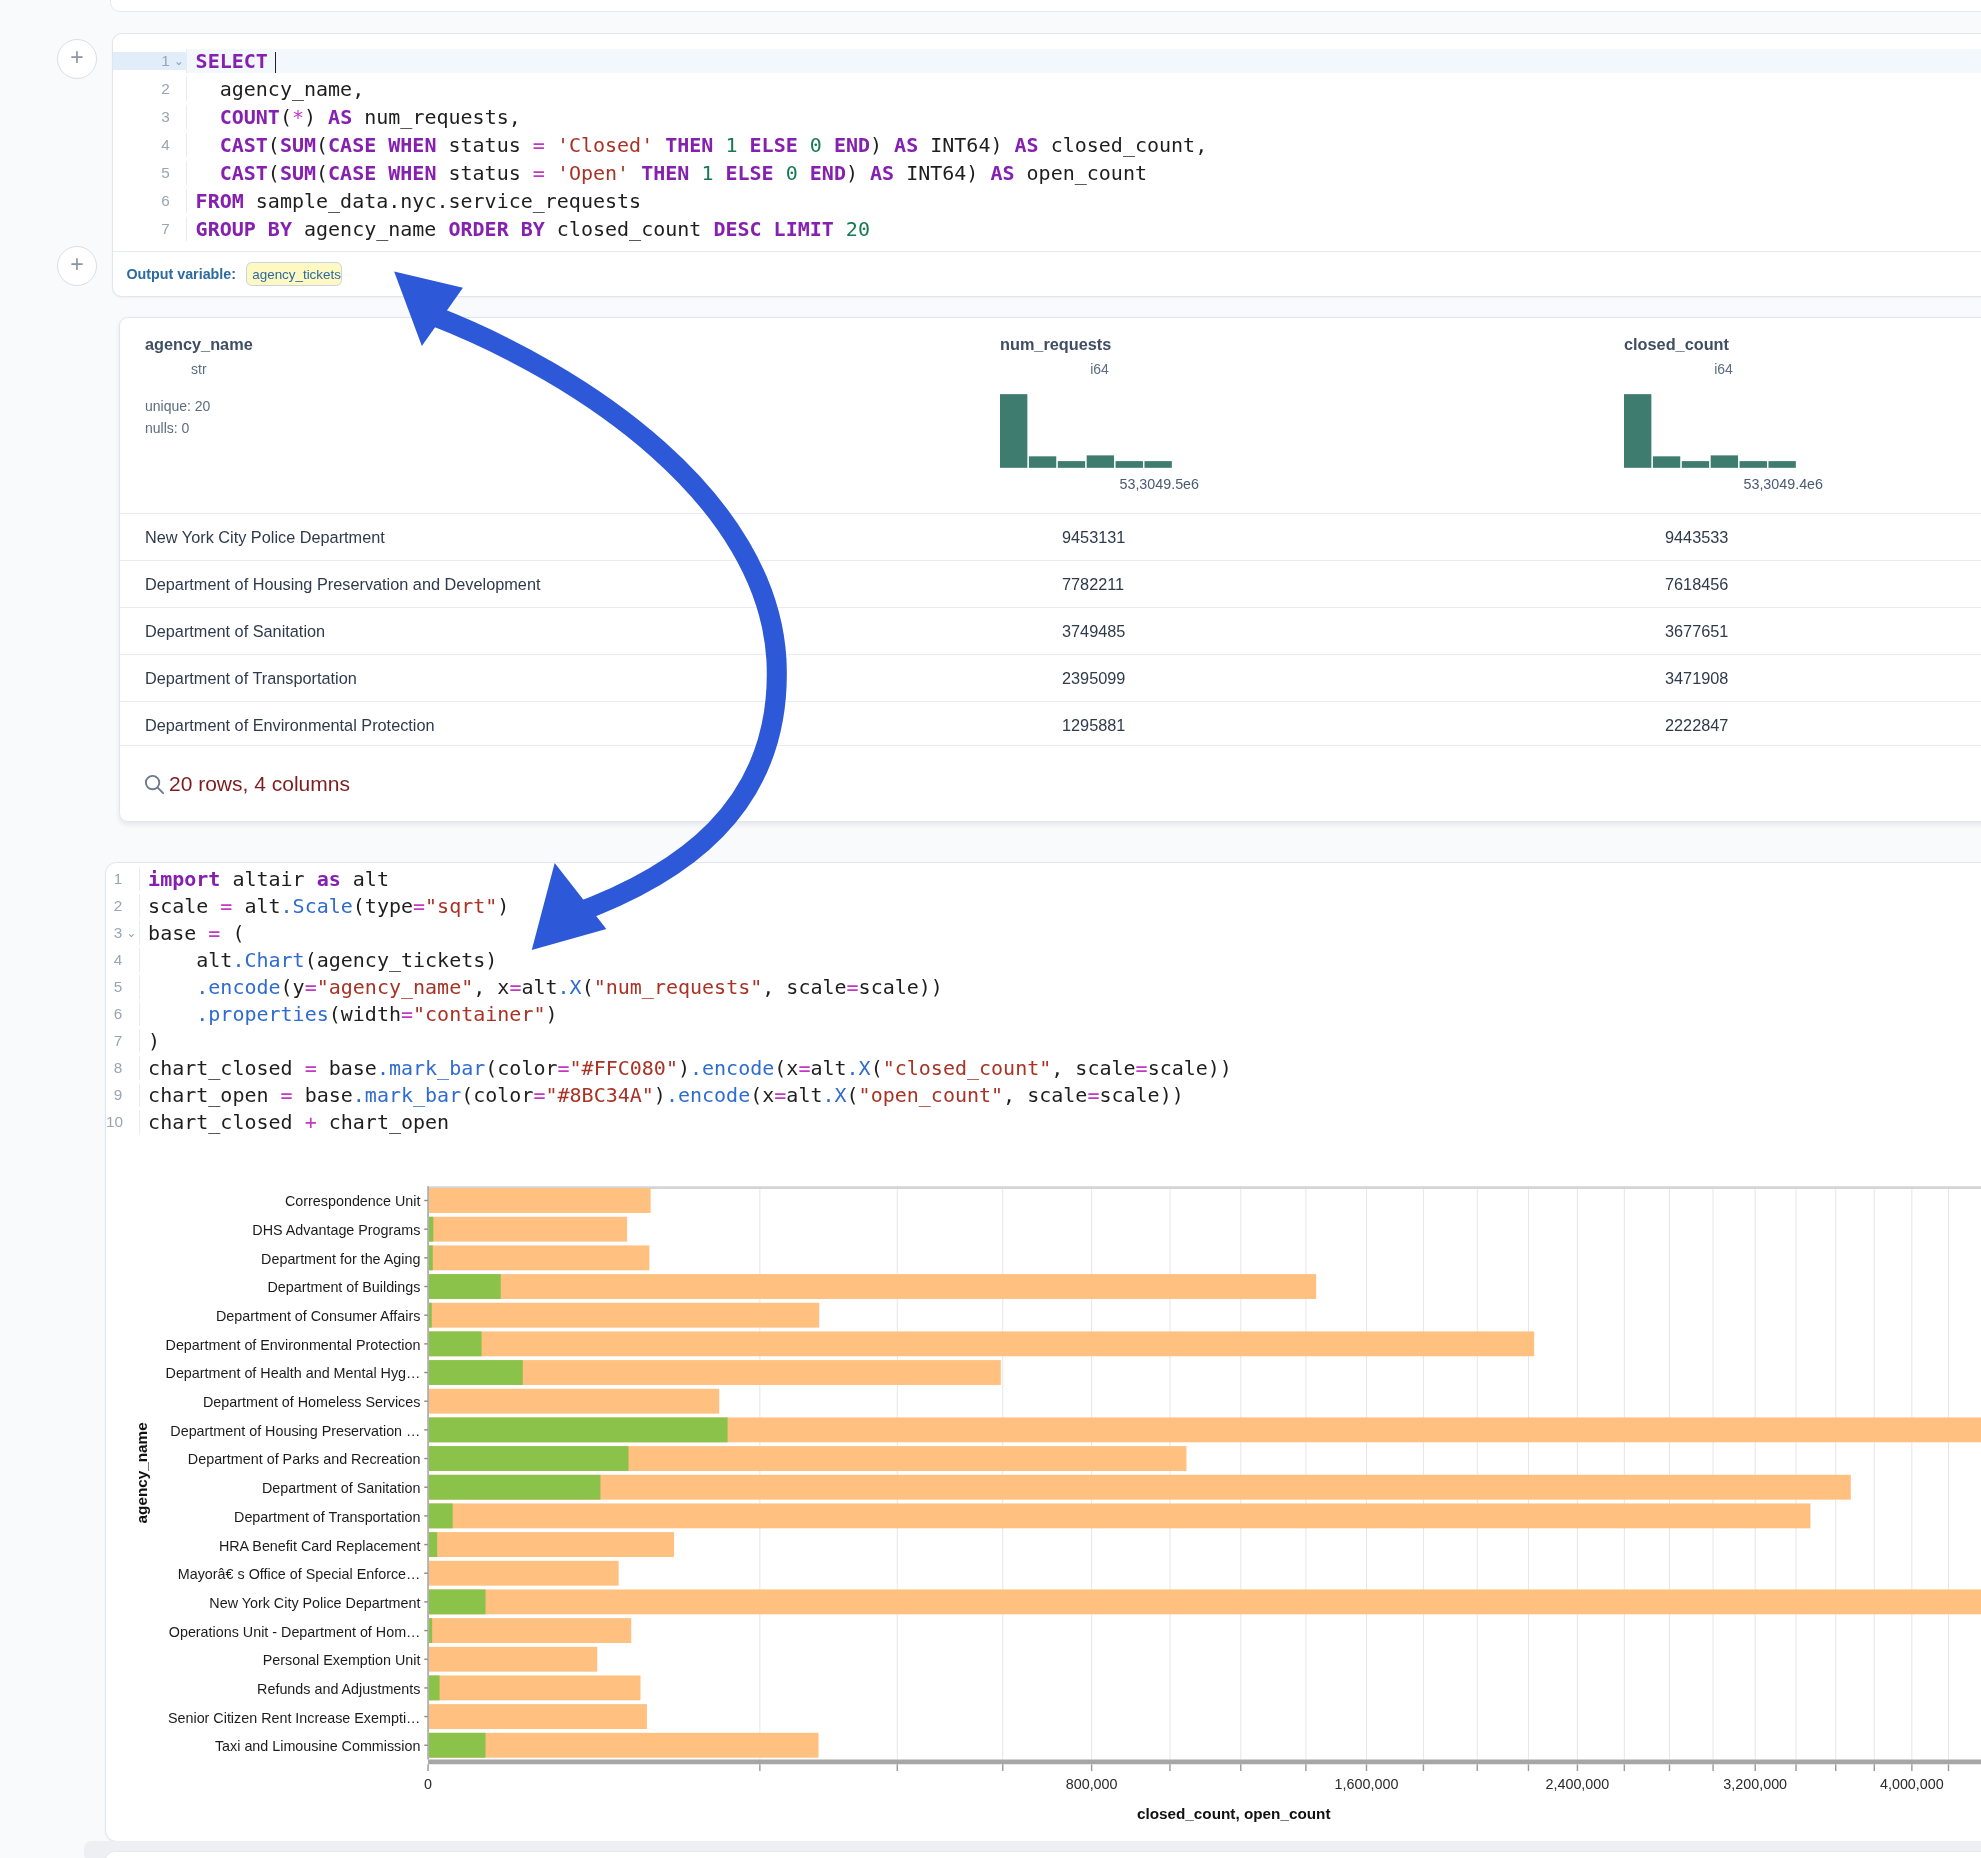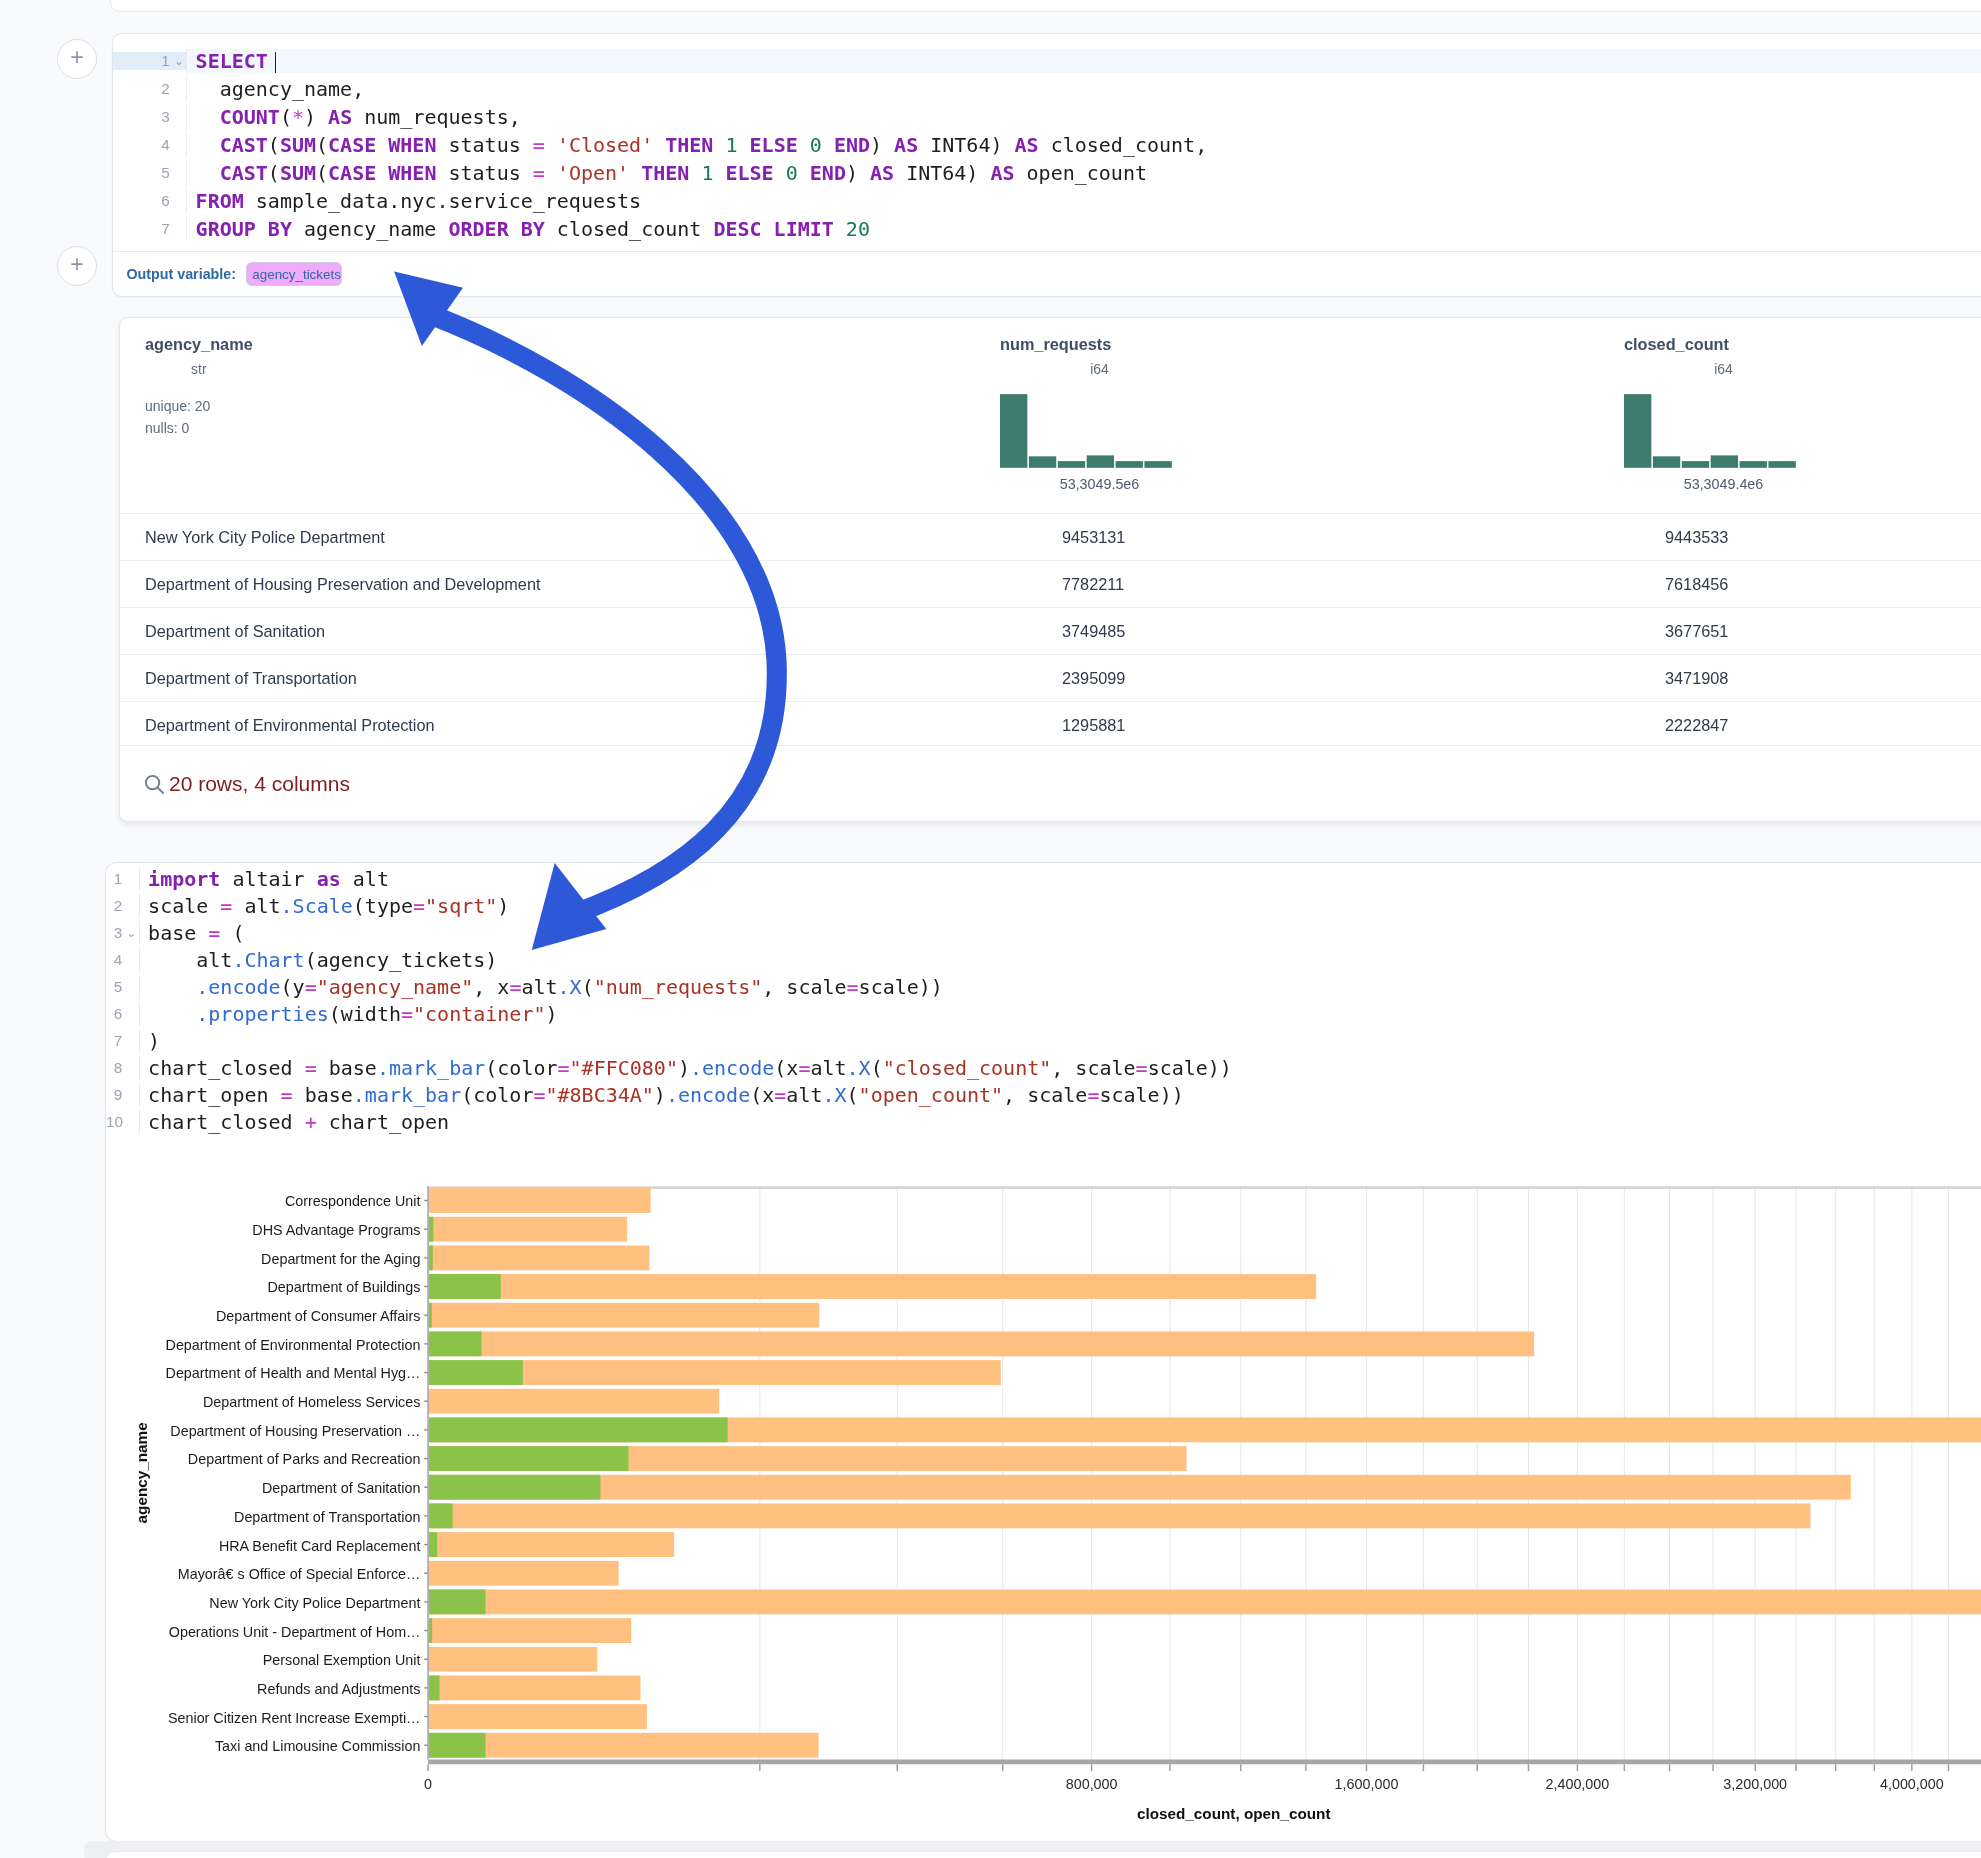--- a/index.html
+++ b/index.html
@@ -45,31 +45,31 @@
   .tk-n{color:#157a52;}
   .tk-f{color:#2f6bd0;}
   .tk-o{color:#c238c2;}
   .tk-d{color:#1e1e1e;}
   .caret{display:inline-block;width:1.9px;height:21px;background:#222;margin-left:6.7px;vertical-align:middle;}
   
   .output-row{position:absolute;left:0;right:0;bottom:0;height:45px;border-top:1px solid #e6eaf0;
               display:flex;align-items:center;padding-left:13.4px;box-sizing:border-box;}
   .output-label{font-size:14.3px;font-weight:bold;color:#2c6aa0;}
   .output-pill{margin-left:9.6px;width:96px;box-sizing:border-box;border:1px solid #c7d3e0;border-radius:5.7px;
-               padding:3.8px 5.7px;font-size:13.4px;color:#2c6aa0;white-space:nowrap;overflow:hidden;background:#f0abfc;}
+               padding:3.8px 5.7px;font-size:13.4px;color:#2c6aa0;white-space:nowrap;overflow:hidden;background:#fef9c3;}
   
   .table-card{left:119px;top:317px;width:1900px;height:503px;border-radius:8.6px;
               box-shadow:0 2.9px 5.7px rgba(20,30,50,0.08);overflow:hidden;}
   .thead{position:absolute;left:0;top:0;right:0;height:195px;}
   .tcol{position:absolute;top:17px;}
   .tcol .cname{font-size:16.3px;font-weight:bold;color:#3f4e63;}
   .tcol .ctype{font-size:14px;color:#5d6c80;margin-top:6.7px;text-align:center;}
   .tcol .cmeta{font-size:14px;color:#5d6c80;margin-top:18px;line-height:22px;}
   .hist-wrap{margin-top:16.3px;}
-  .hist-labels{display:flex;justify-content:center;width:199px;margin-top:3.8px;
+  .hist-labels{display:flex;justify-content:flex-end;width:199px;margin-top:3.8px;
                font-size:14.3px;color:#4a5a70;}
   .trows{position:absolute;left:0;top:195px;right:0;}
   .trow{position:relative;height:46px;border-top:1px solid #e9edf2;}
   .trow span{position:absolute;top:50%;transform:translateY(-50%);font-size:16.3px;color:#2f3b4c;white-space:nowrap;}
   .cell-name{left:25px;}
   .cell-num{left:942px;}
   .cell-closed{left:1545px;}
   .tfoot{position:absolute;left:0;top:427px;right:0;height:76px;border-top:1px solid #e9edf2;
          display:flex;align-items:center;padding-left:23px;}
   .tfoot .ftext{font-size:21px;color:#7f1d1d;margin-left:3px;}

